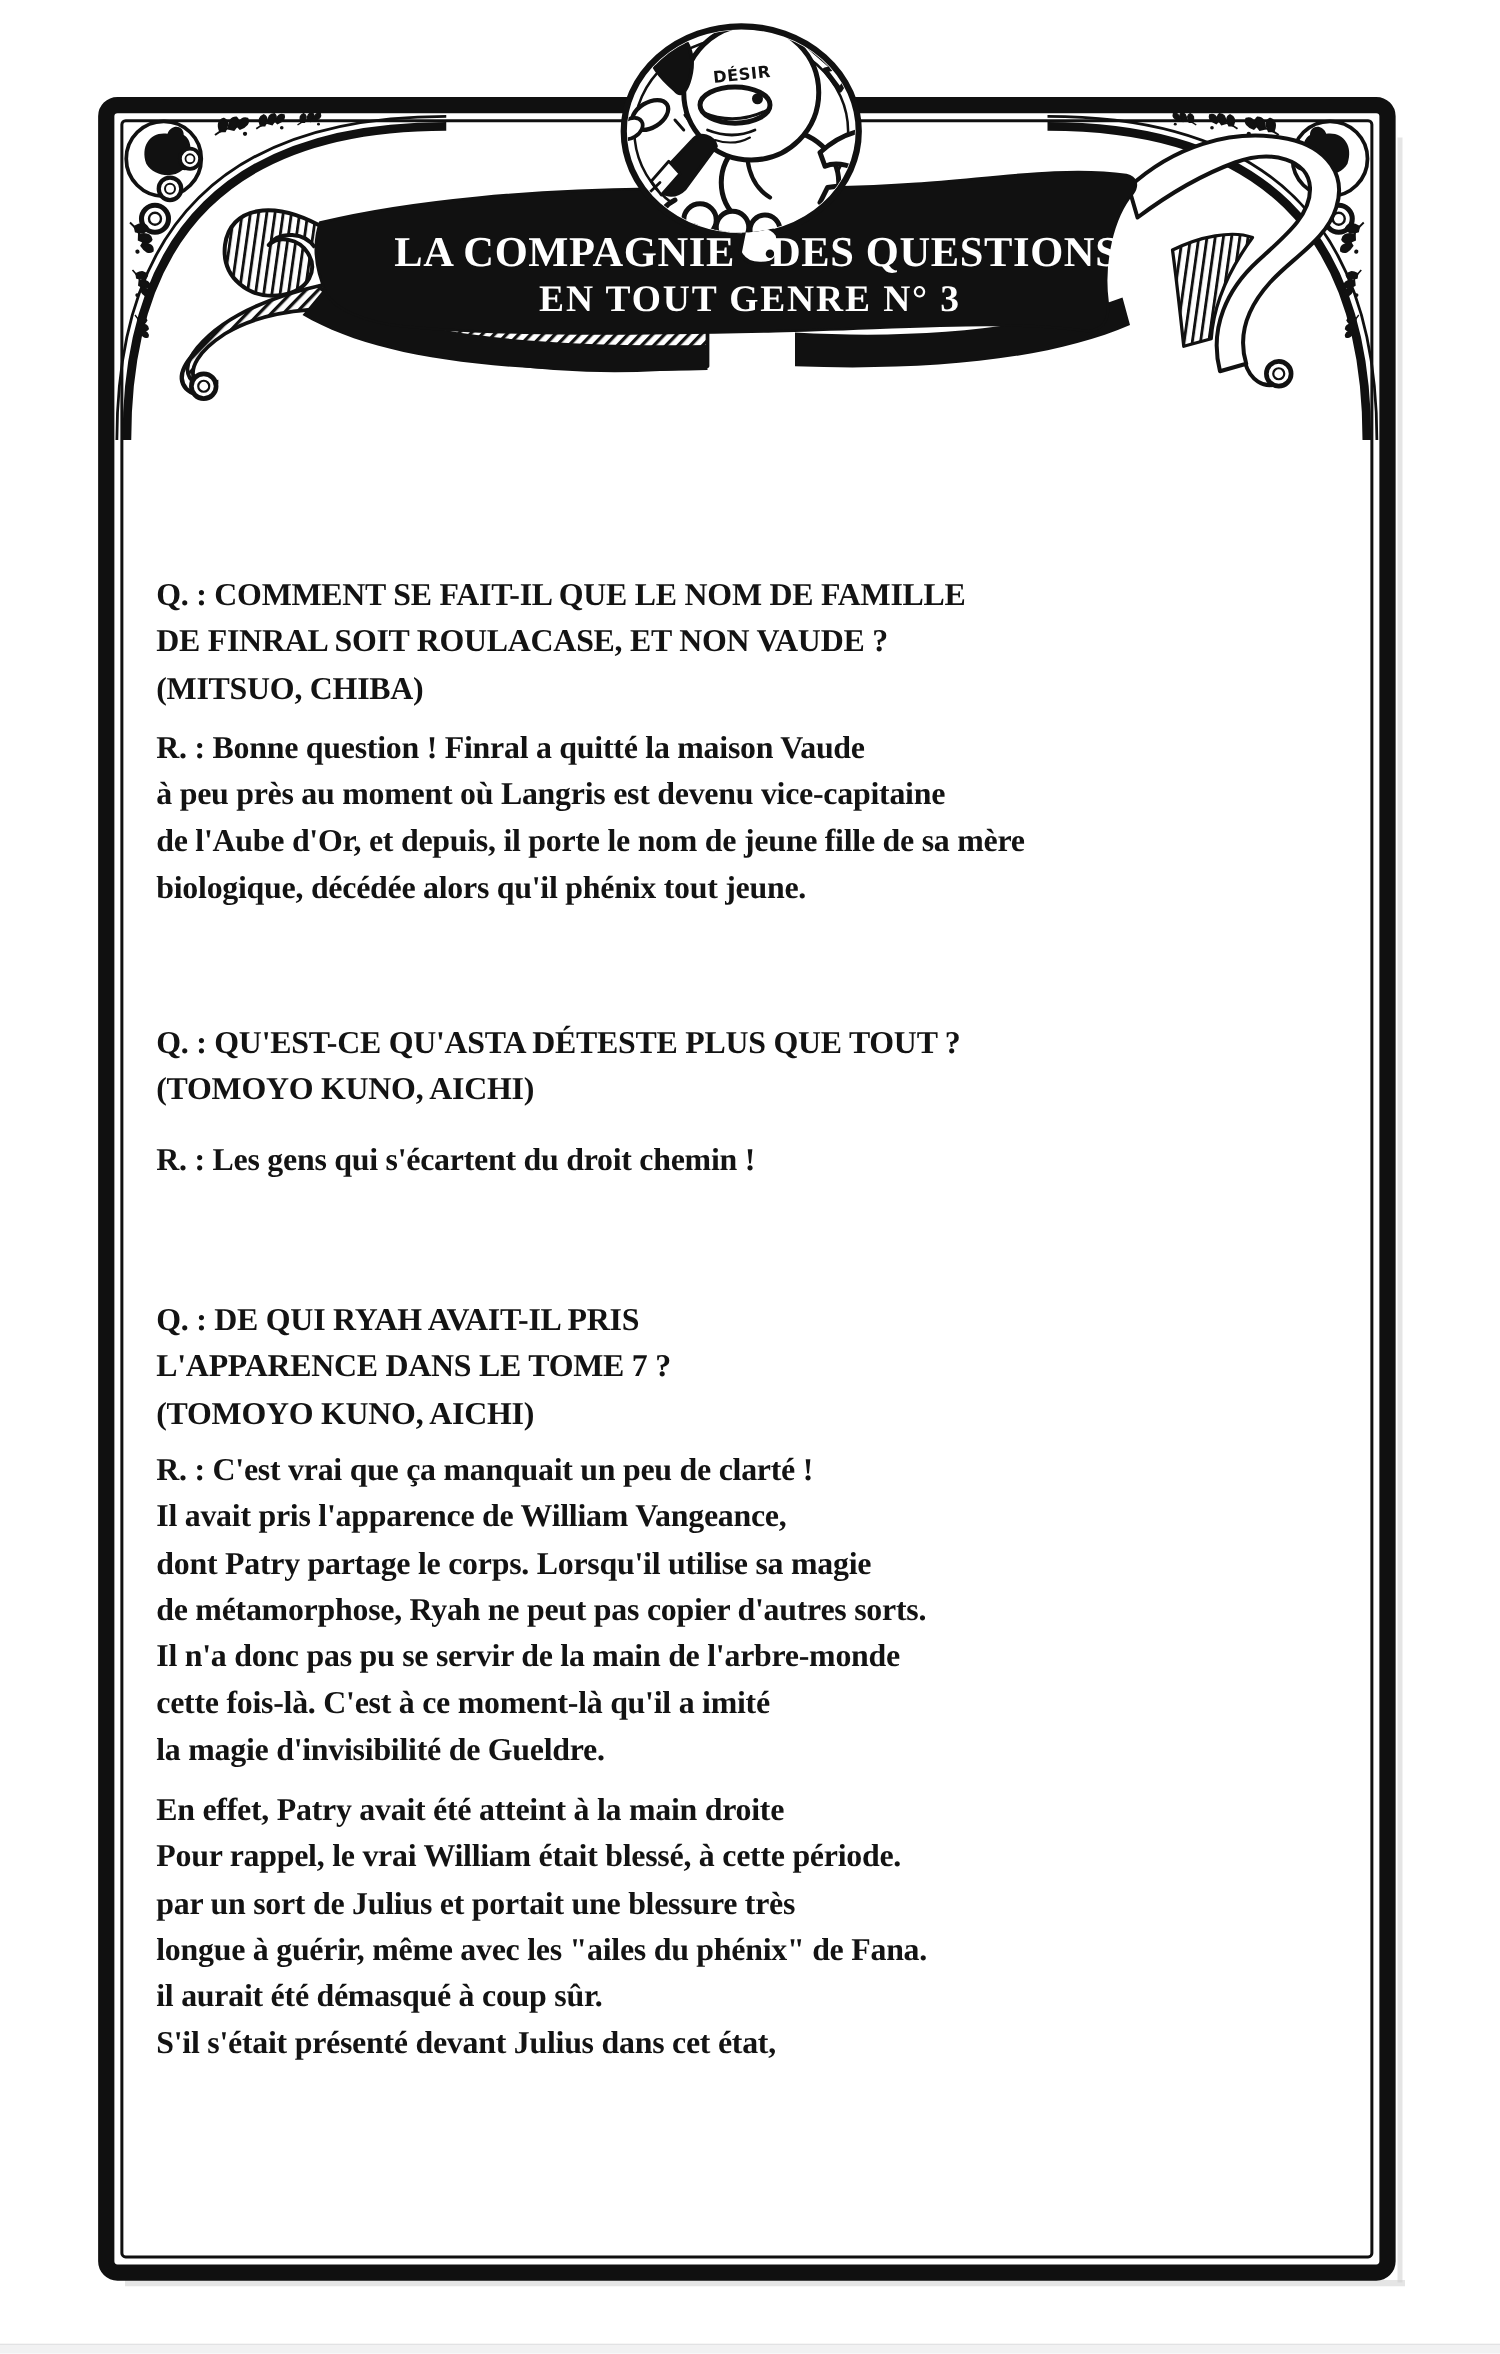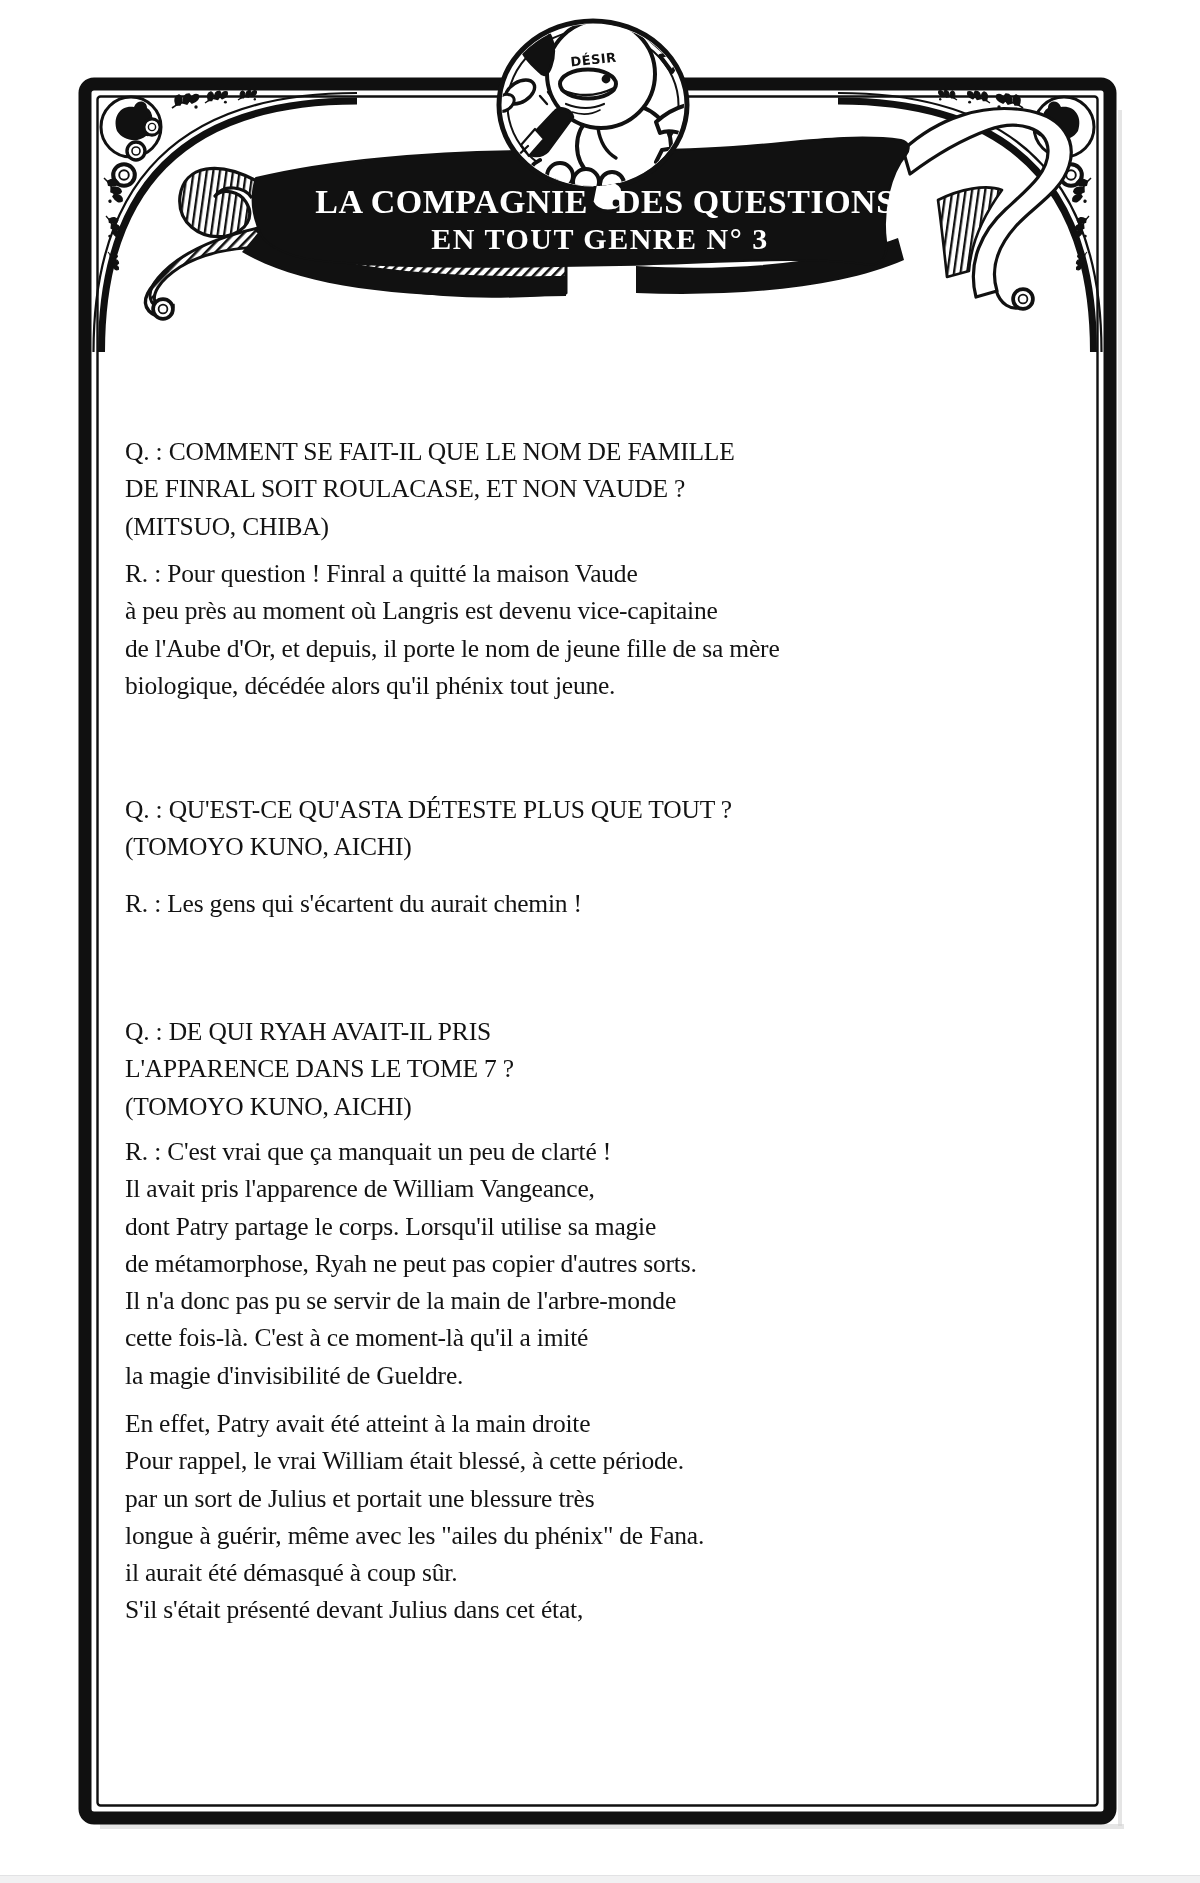--- a/index.html
+++ b/index.html
@@ -1,21 +1,21 @@
 <!DOCTYPE html>
 <html><head>
 <meta charset="utf-8">
 <style>
   html,body{margin:0;padding:0;background:#fff;}
   .page{position:relative;width:1200px;height:1883px;background:#ffffff;overflow:hidden;
         font-family:"Liberation Serif",serif;color:#121212;}
   svg{position:absolute;left:0;top:0;}
   .content{position:absolute;left:0;top:0;width:1200px;height:1883px;}
-  .textblock{position:absolute;left:125px;font-weight:400;font-size:25.5px;line-height:37.3px;
-             letter-spacing:-0.2px;white-space:nowrap;color:#131313;}
+  .textblock{position:absolute;left:125px;font-weight:700;font-size:25.5px;line-height:37.3px;
+             letter-spacing:-0.2px;white-space:nowrap;color:#131313;margin-top:24px;}
   .textblock .line{height:37.3px;}
   .banner-text{font-family:"Liberation Serif",serif;font-weight:700;fill:#ffffff;}
   .desir{font-family:"DejaVu Sans",sans-serif;font-weight:700;fill:#111;}
   .bottom-edge{position:absolute;left:0;top:1875px;width:1200px;height:8px;
                background:#f1f1f2;border-top:1px solid #e2e2e4;}
 </style>
 </head>
 <body>
 
 <div class="page">
@@ -164,32 +164,32 @@
     </g>
   </svg>
 
   <div class="content">
     <div class="textblock" style="top:433px">
         <div class="line">Q. : COMMENT SE FAIT-IL QUE LE NOM DE FAMILLE</div>
         <div class="line">DE FINRAL SOIT ROULACASE, ET NON VAUDE ?</div>
         <div class="line">(MITSUO, CHIBA)</div>
       </div>
     <div class="textblock" style="top:555px">
-        <div class="line">R. : Pour question ! Finral a quitté la maison Vaude</div>
+        <div class="line">R. : Bonne question ! Finral a quitté la maison Vaude</div>
         <div class="line">à peu près au moment où Langris est devenu vice-capitaine</div>
         <div class="line">de l'Aube d'Or, et depuis, il porte le nom de jeune fille de sa mère</div>
         <div class="line">biologique, décédée alors qu'il phénix tout jeune.</div>
       </div>
 
     <div class="textblock" style="top:791px">
         <div class="line">Q. : QU'EST-CE QU'ASTA DÉTESTE PLUS QUE TOUT ?</div>
         <div class="line">(TOMOYO KUNO, AICHI)</div>
       </div>
     <div class="textblock" style="top:885px">
-        <div class="line">R. : Les gens qui s'écartent du aurait chemin !</div>
+        <div class="line">R. : Les gens qui s'écartent du droit chemin !</div>
       </div>
 
     <div class="textblock" style="top:1013px">
         <div class="line">Q. : DE QUI RYAH AVAIT-IL PRIS</div>
         <div class="line">L'APPARENCE DANS LE TOME 7 ?</div>
         <div class="line">(TOMOYO KUNO, AICHI)</div>
       </div>
     <div class="textblock" style="top:1133px">
         <div class="line">R. : C'est vrai que ça manquait un peu de clarté !</div>
         <div class="line">Il avait pris l'apparence de William Vangeance,</div>

